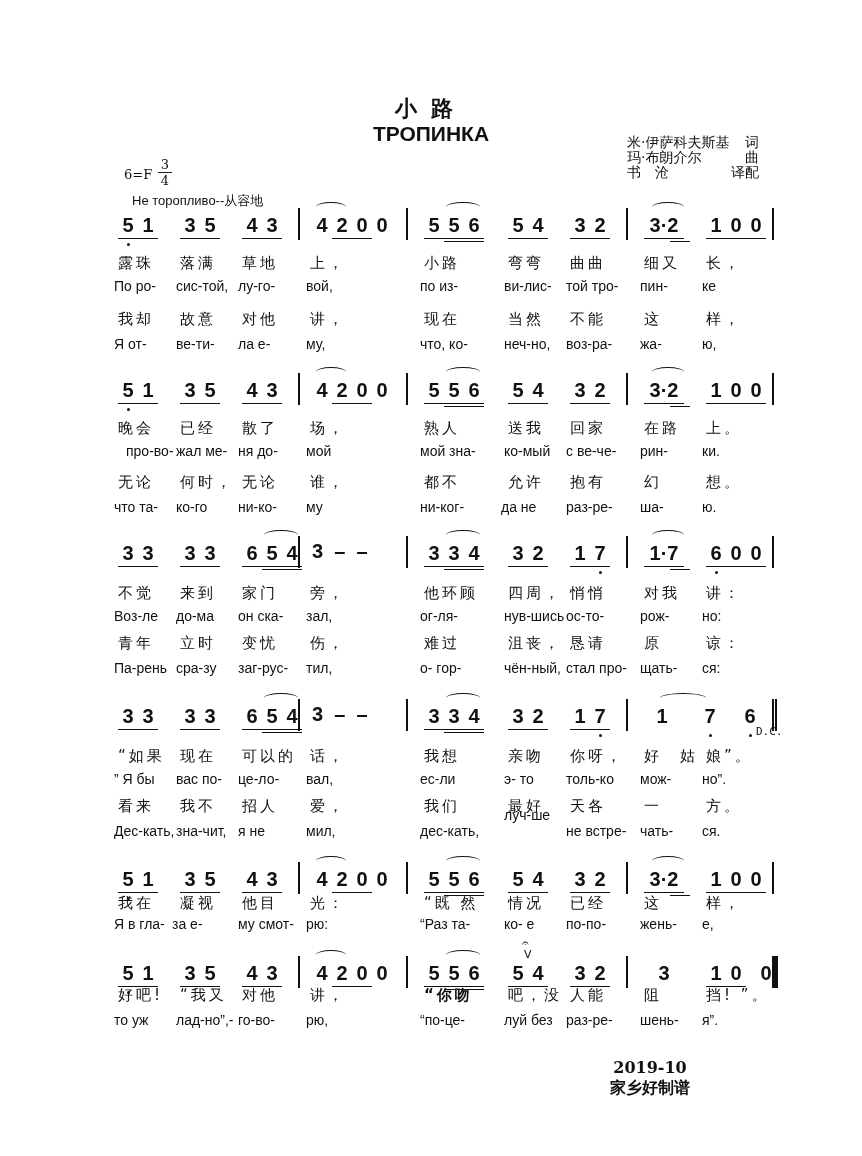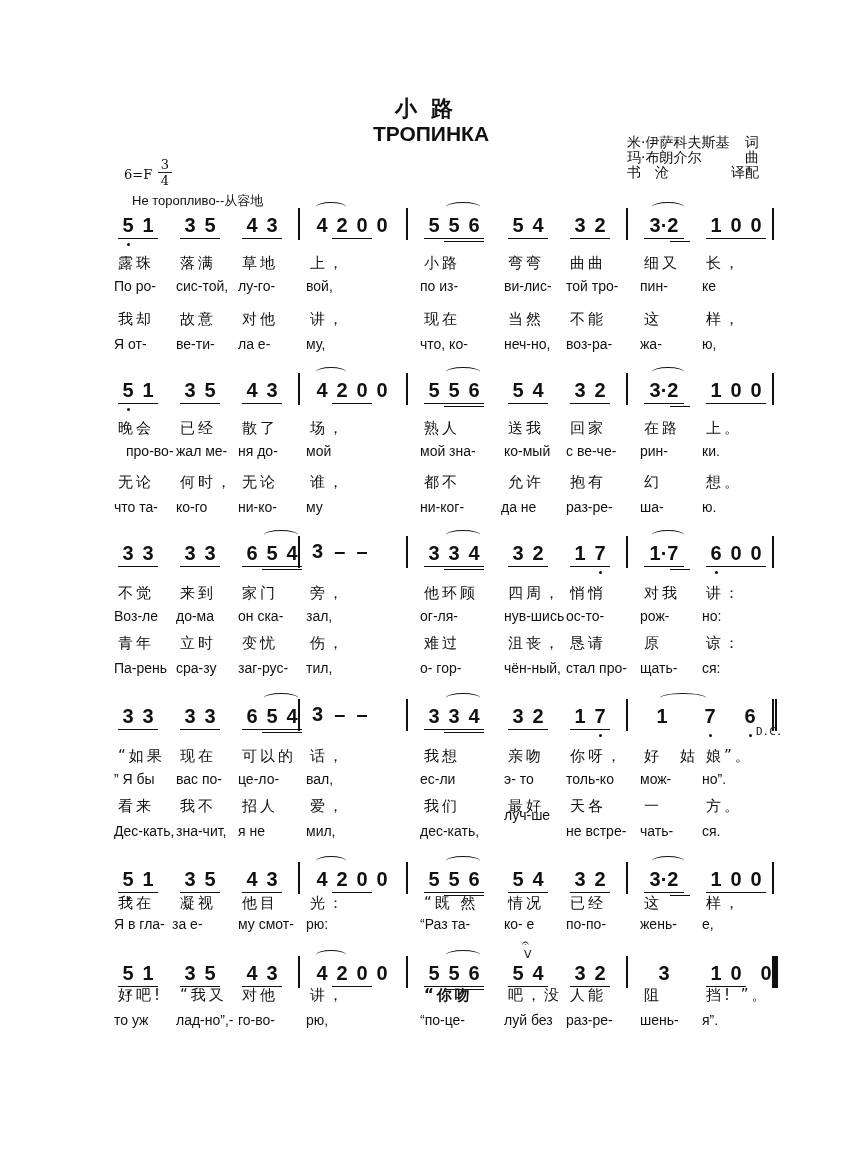--- a/index.html
+++ b/index.html
@@ -719,13 +719,15 @@
       <div class="lyric ru" style="left: 306px; top: 52px;">рю,</div>
       <div class="lyric ru" style="left: 420px; top: 52px;">“по-це-</div>
       <div class="lyric ru" style="left: 504px; top: 52px;">луй без</div>
       <div class="lyric ru" style="left: 566px; top: 52px;">раз-ре-</div>
       <div class="lyric ru" style="left: 640px; top: 52px;">шень-</div>
       <div class="lyric ru" style="left: 702px; top: 52px;">я”.</div>
     </div>
   </div>
 
 <div class="footer">
+  <div>2019-10</div>
+  <div>家乡好制谱</div>
 </div>
 
 </body></html>

